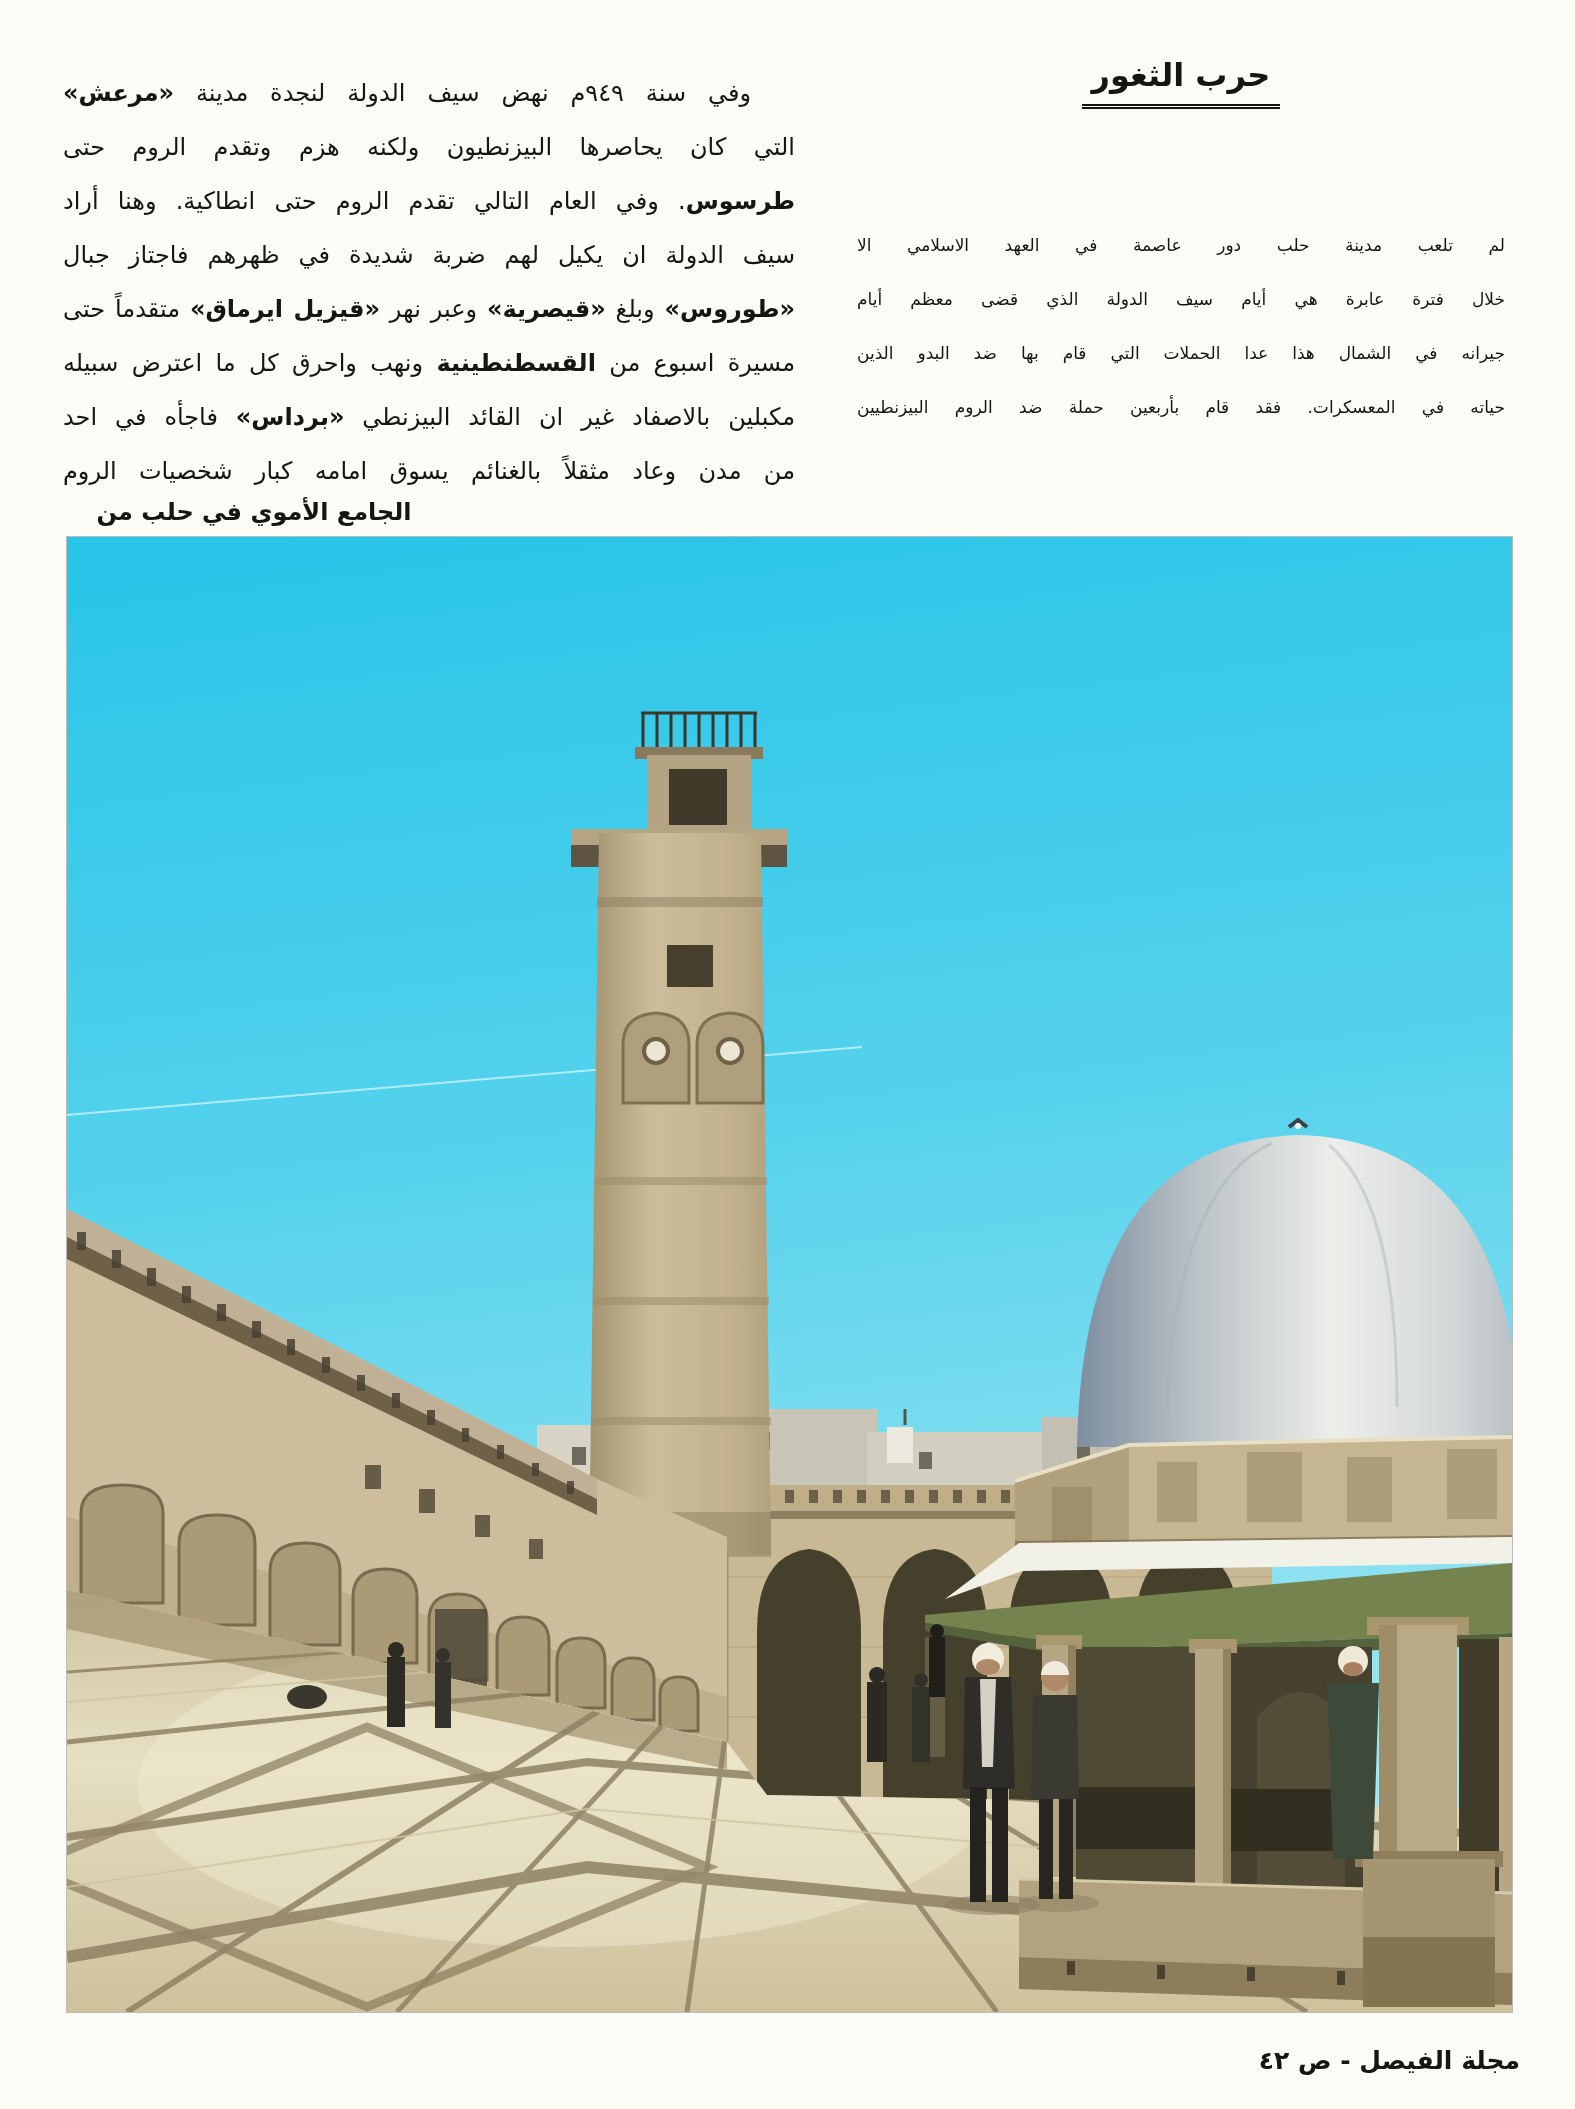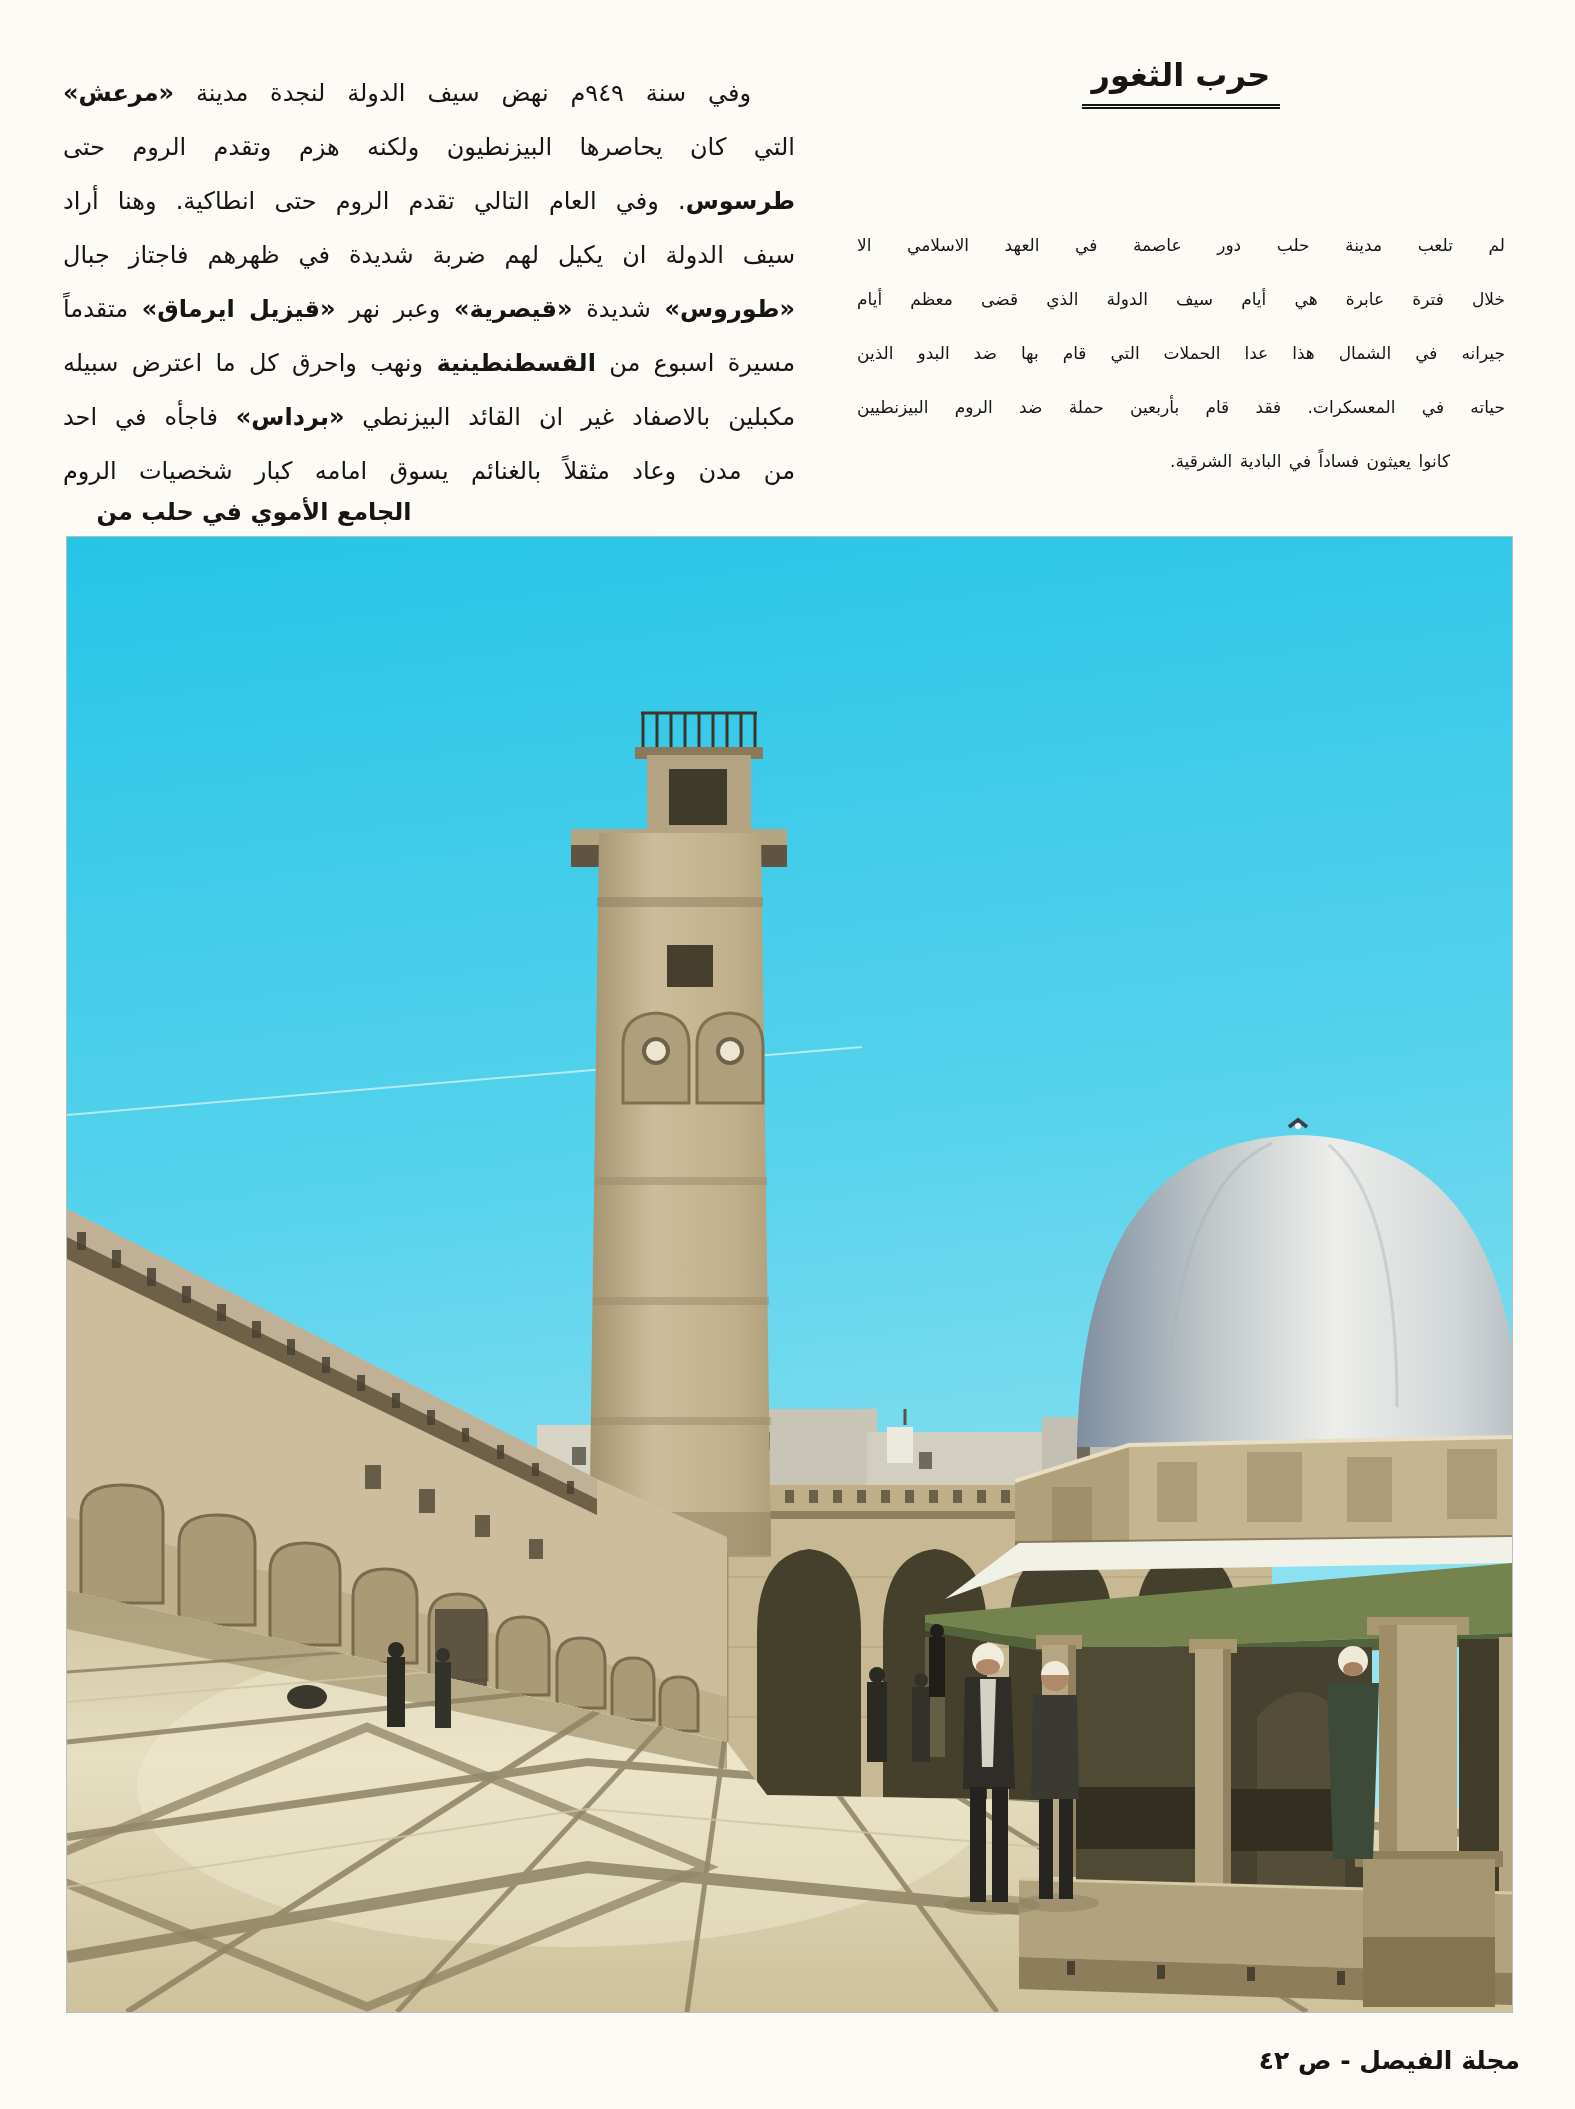--- a/index.html
+++ b/index.html
@@ -41,29 +41,28 @@
 
   <div class="head-wrap">
     <span class="h">حرب الثغور</span>
   </div>
 
   <div class="col col-right">
     <div class="tline"><span>لم تلعب مدينة حلب دور عاصمة في العهد الاسلامي الا</span></div>
     <div class="tline"><span>خلال فترة عابرة هي أيام سيف الدولة الذي قضى معظم أيام</span></div>
     <div class="tline"><span>جيرانه في الشمال هذا عدا الحملات التي قام بها ضد البدو الذين</span></div>
     <div class="tline"><span>حياته في المعسكرات. فقد قام بأربعين حملة ضد الروم البيزنطيين</span></div>
-    <div class="tline last"><span>كانوا يعيثون فساداً في البادية الشرقية.</span></div>
   </div>
 
   <div class="col col-left">
     <div class="tline indent"><span>وفي سنة ٩٤٩م نهض سيف الدولة لنجدة مدينة </span><span class="bold">«مرعش»</span></div>
     <div class="tline"><span>التي كان يحاصرها البيزنطيون ولكنه هزم وتقدم الروم حتى</span></div>
     <div class="tline"><span class="bold">طرسوس</span><span>. وفي العام التالي تقدم الروم حتى انطاكية. وهنا أراد</span></div>
     <div class="tline"><span>سيف الدولة ان يكيل لهم ضربة شديدة في ظهرهم فاجتاز جبال</span></div>
-    <div class="tline"><span class="bold">«طوروس»</span><span> شديدة </span><span class="bold">«قيصرية»</span><span> وعبر نهر </span><span class="bold">«قيزيل ايرماق»</span><span> متقدماً حتى</span></div>
+    <div class="tline"><span class="bold">«طوروس»</span><span> وبلغ </span><span class="bold">«قيصرية»</span><span> وعبر نهر </span><span class="bold">«قيزيل ايرماق»</span><span> متقدماً حتى</span></div>
     <div class="tline"><span>مسيرة اسبوع من </span><span class="bold">القسطنطينية</span><span> ونهب واحرق كل ما اعترض سبيله</span></div>
     <div class="tline"><span>مكبلين بالاصفاد غير ان القائد البيزنطي </span><span class="bold">«برداس»</span><span> فاجأه في احد</span></div>
     <div class="tline"><span>من مدن وعاد مثقلاً بالغنائم يسوق امامه كبار شخصيات الروم</span></div>
   </div>
 
   <div class="caption">الجامع الأموي في حلب من الداخل.</div>
 
   <div class="photo" title="صحن الجامع الأموي في حلب: مئذنة مربعة، أروقة ذات عقود، وقبة فضية فوق جرن الوضوء">
     <svg width="1445" height="1475" viewBox="0 0 1445 1475" xmlns="http://www.w3.org/2000/svg">
       <defs>

